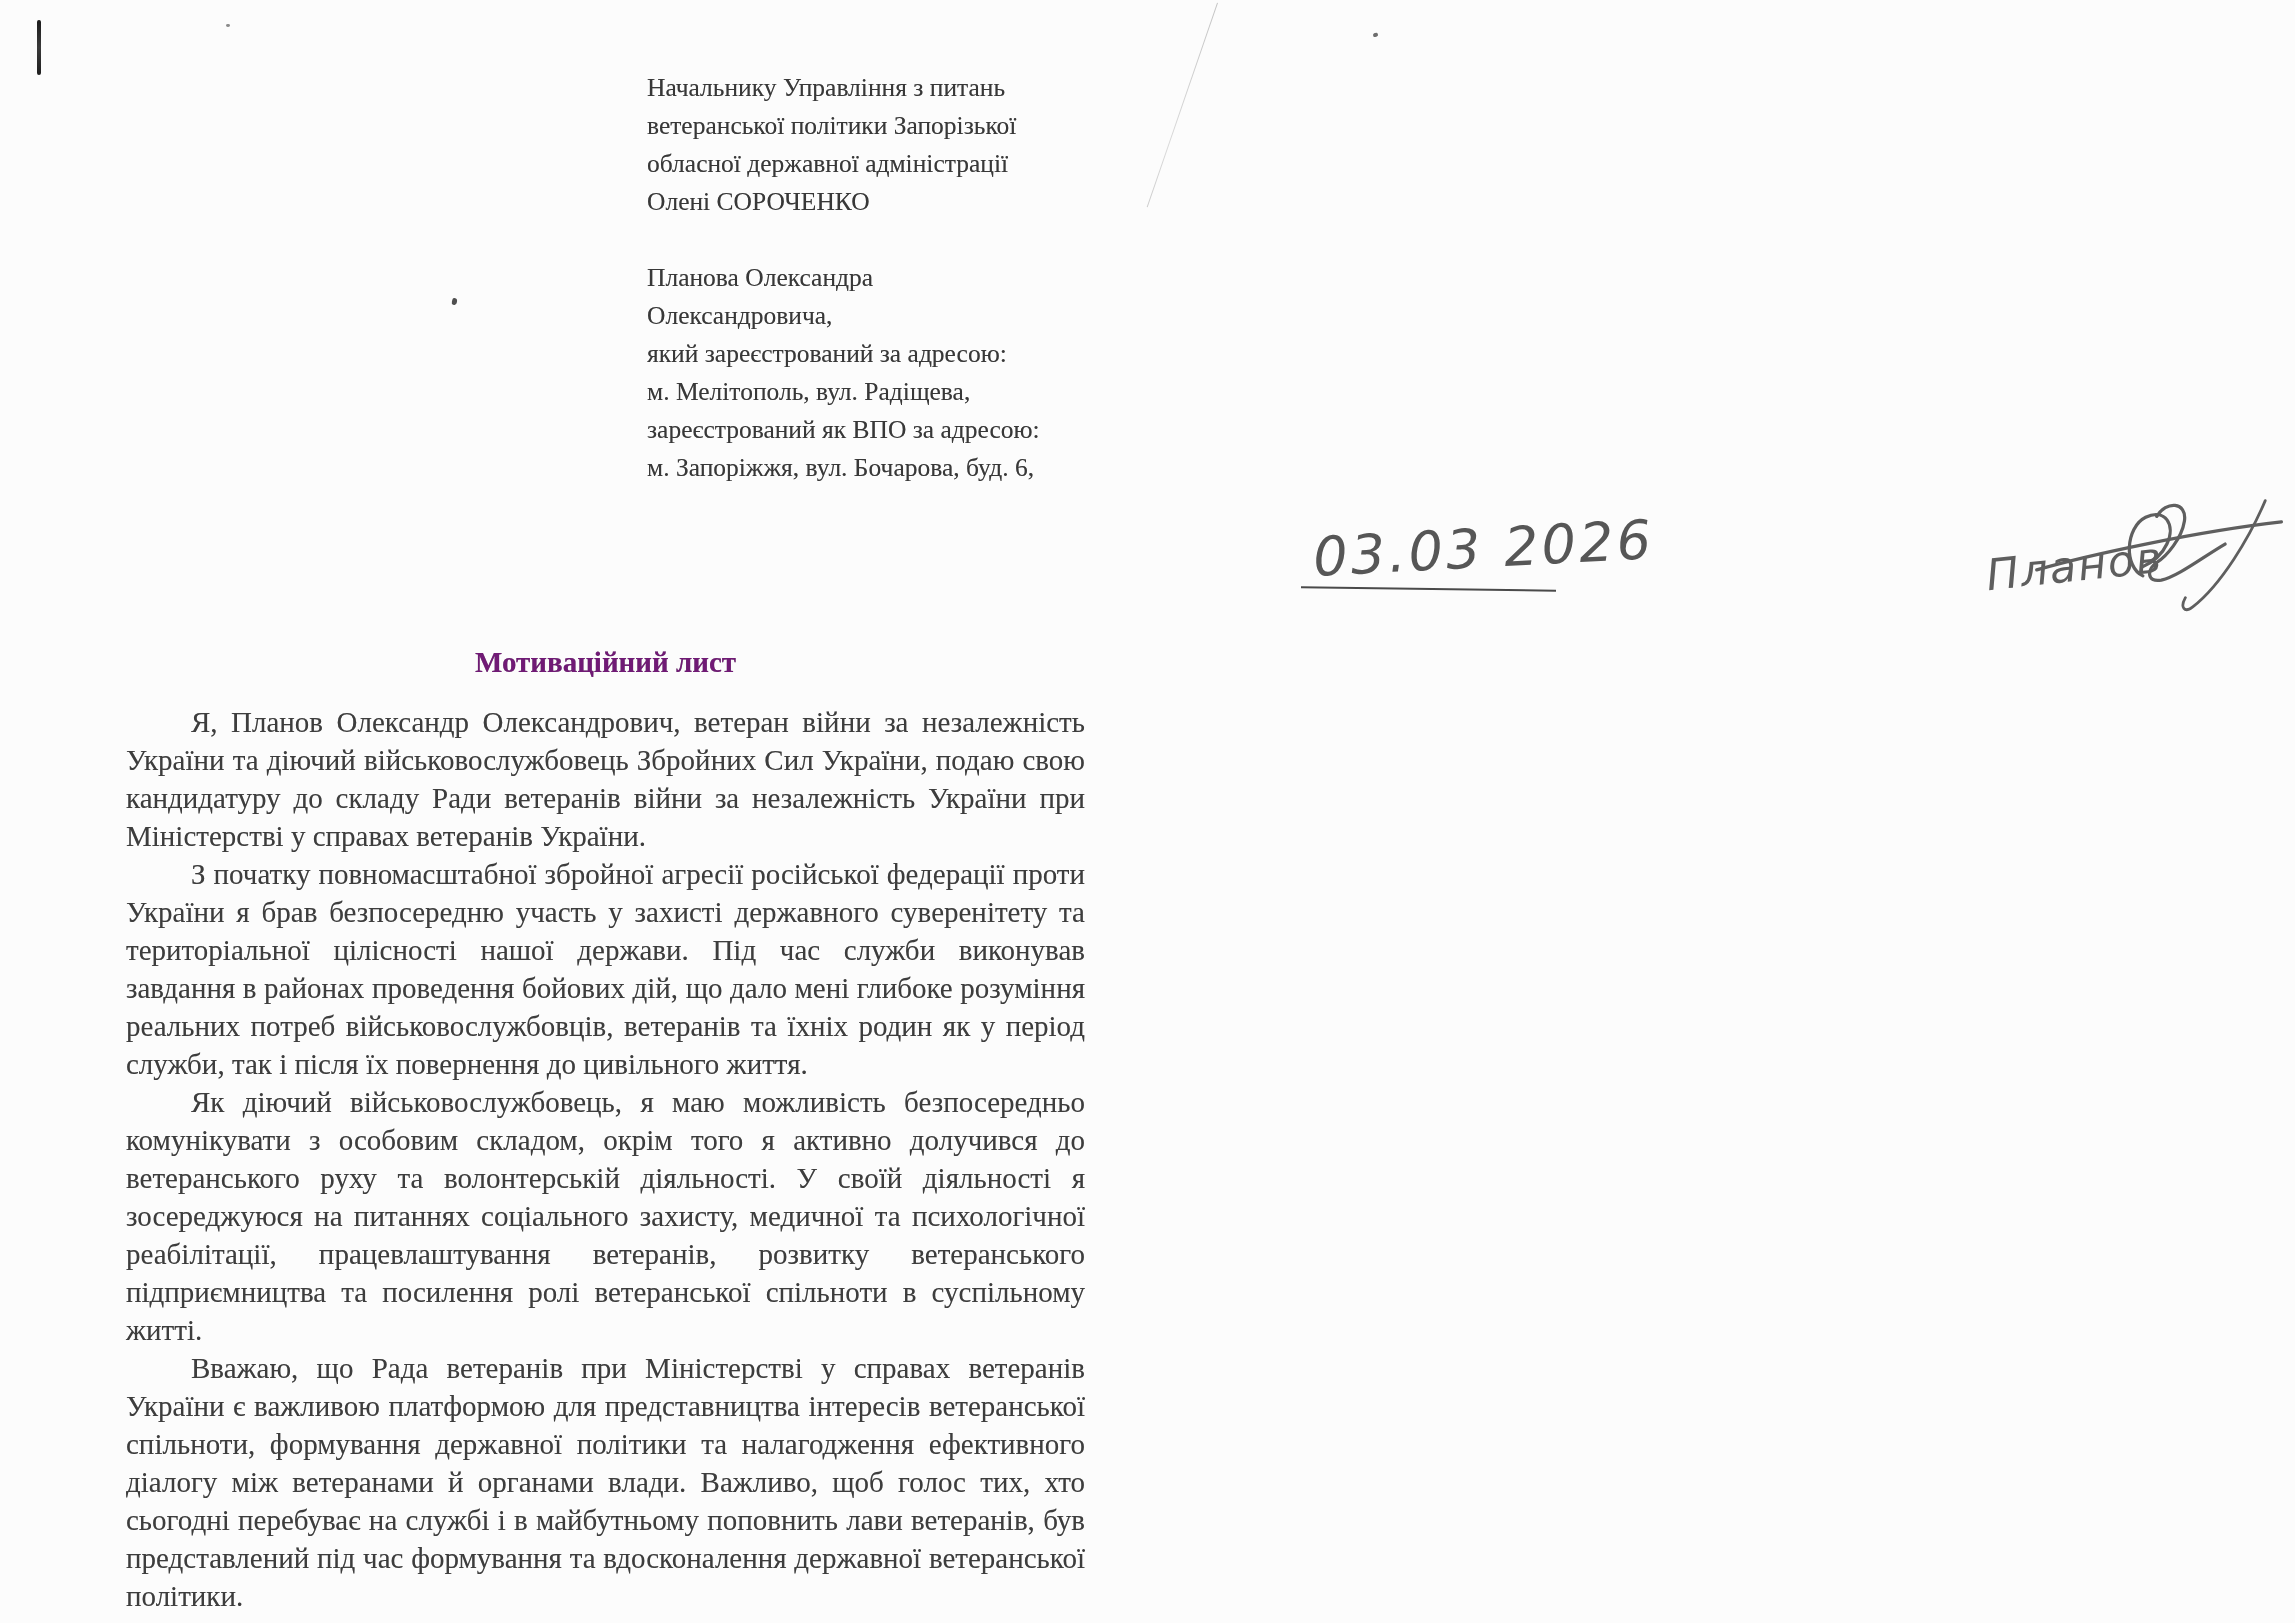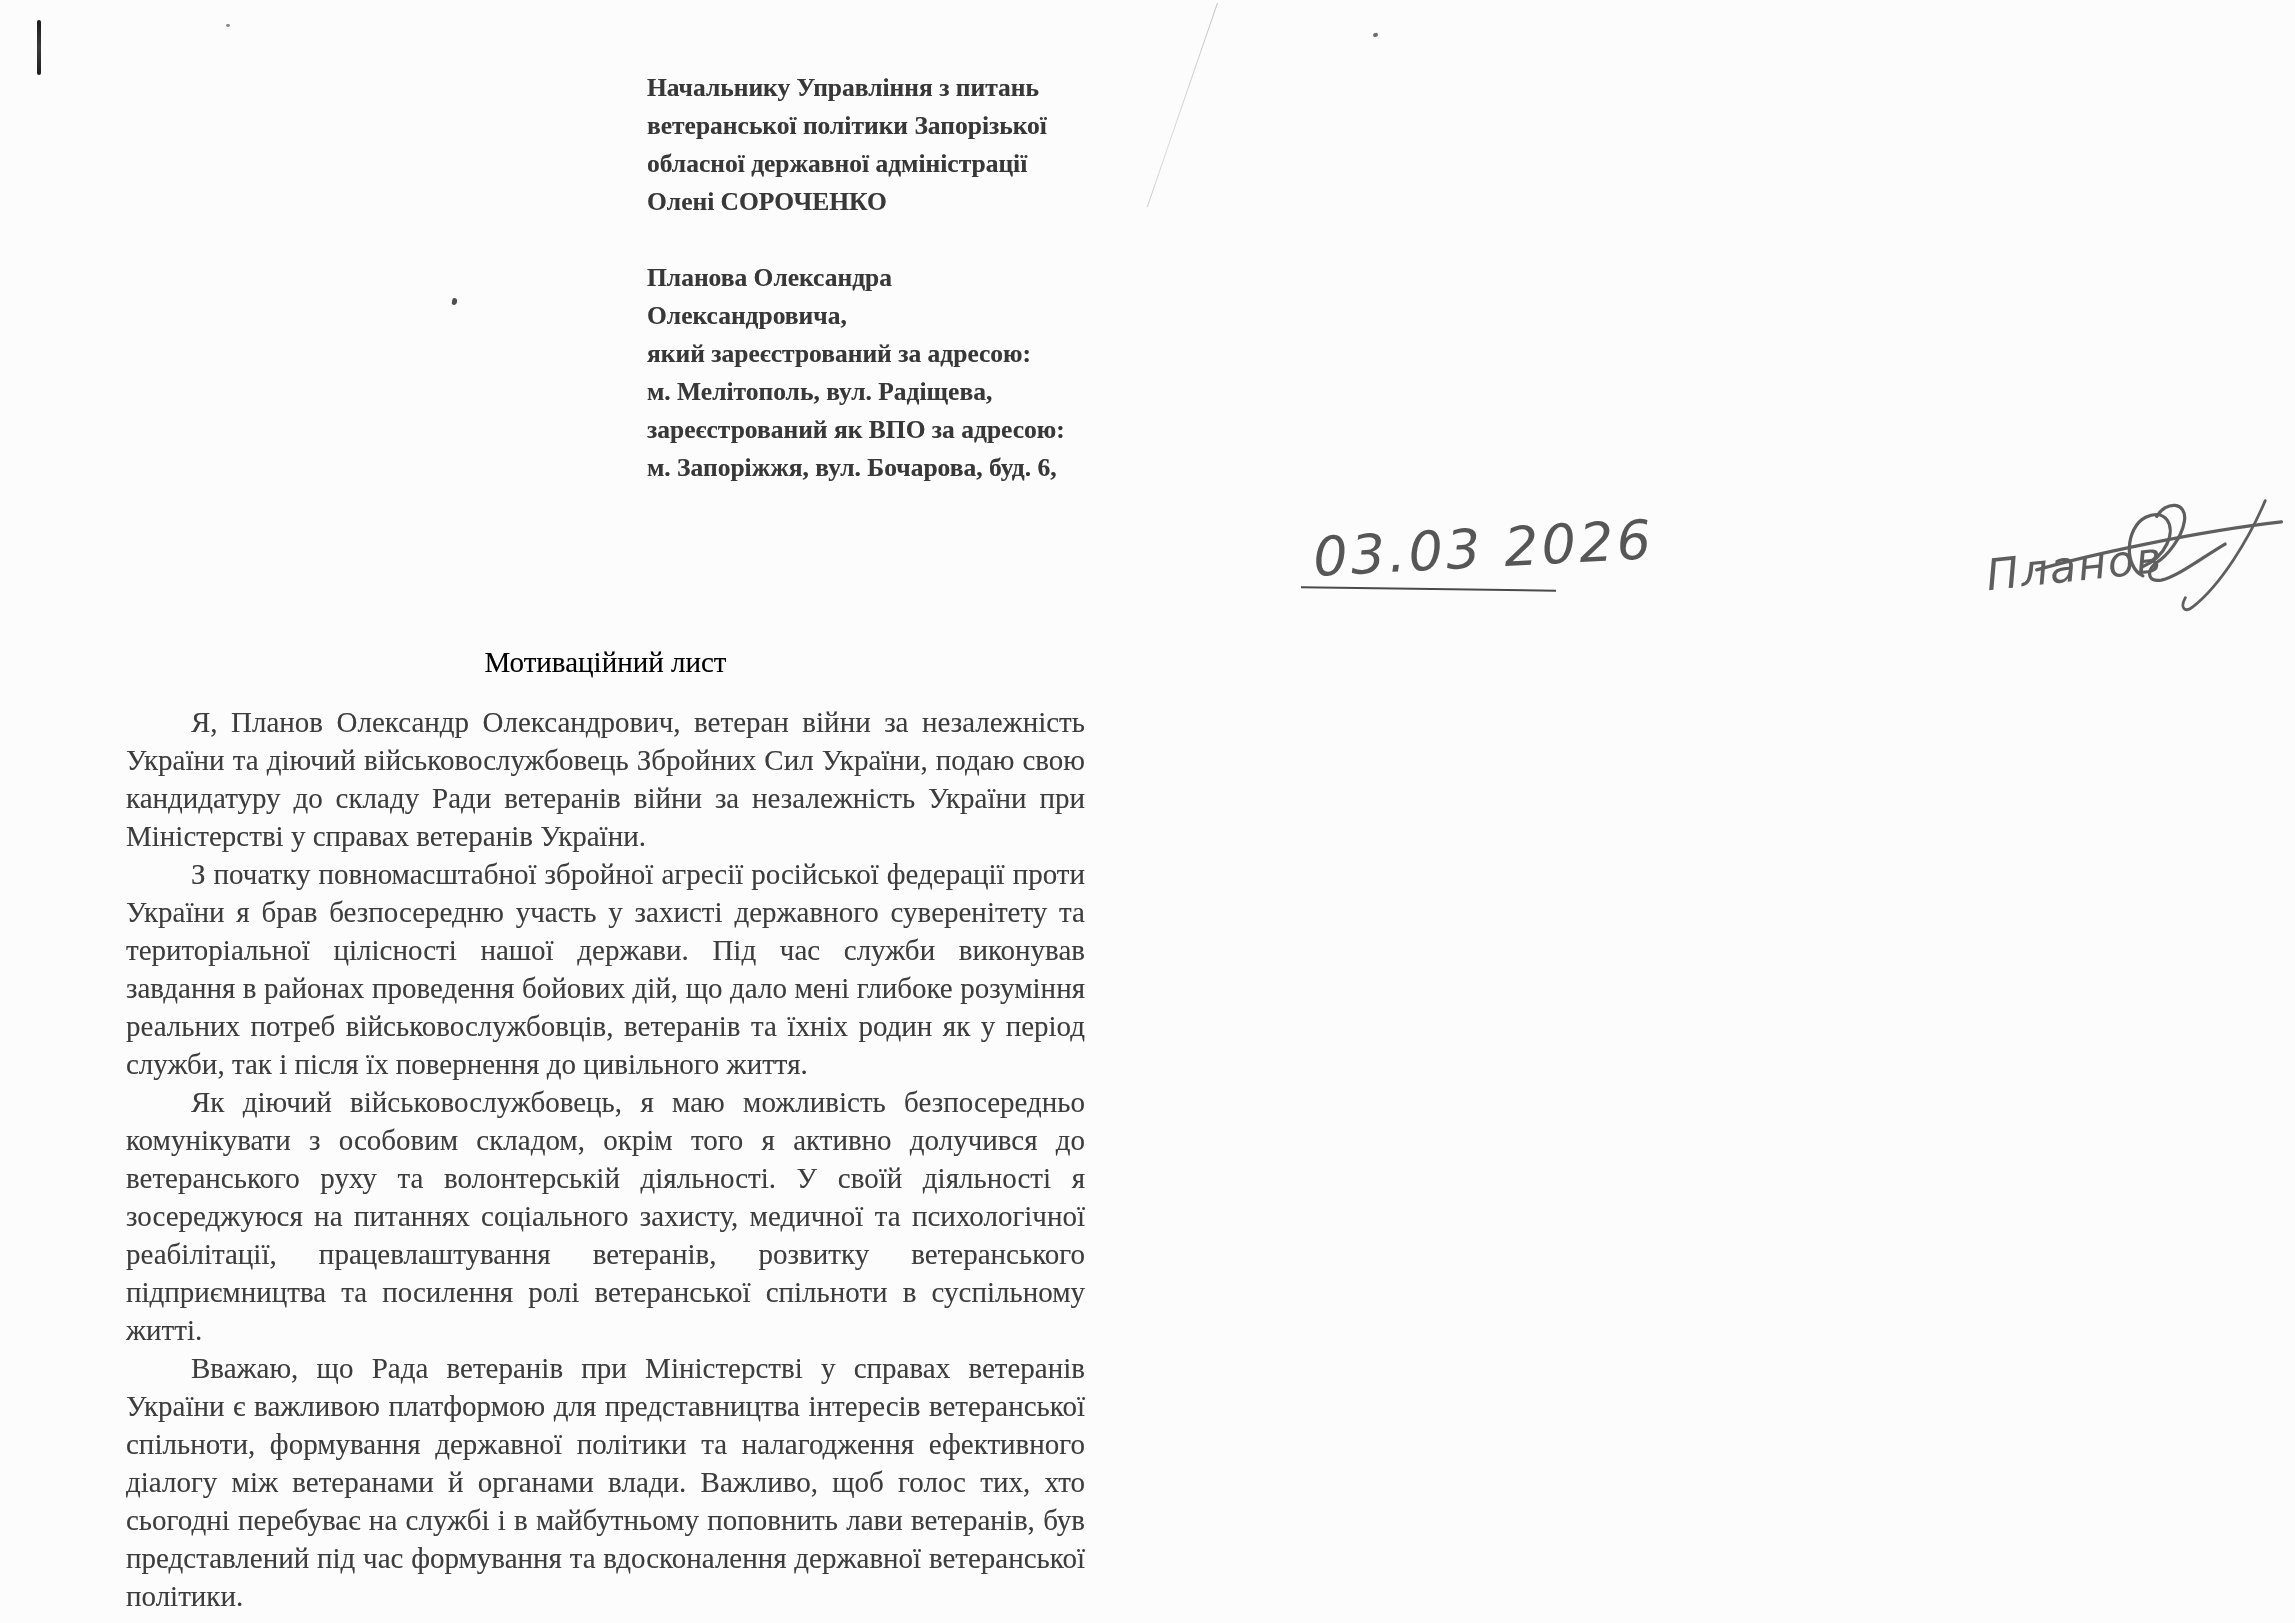--- a/index.html
+++ b/index.html
@@ -29,31 +29,31 @@
   .recipient-block {
     position: absolute;
     left: 647px;
     top: 69px;
     width: 495px;
     font-size: 25.5px;
     line-height: 38px;
     color: #383838;
     text-shadow: 0 0 0.5px rgba(70,70,70,0.45);
   }
-  .recipient-line { min-height: 38px; font-weight: bold; }
+  .recipient-line { min-height: 38px; }
 
   .letter-title {
     position: absolute;
     left: 126px;
     top: 646px;
     width: 959px;
     text-align: center;
     font-size: 29px;
-    font-weight: normal;
-    color: #000000;
+    font-weight: bold;
+    color: #701a75;
     text-shadow: 0 0 0.5px rgba(50,50,50,0.5);
   }
 
   .body-block {
     position: absolute;
     font-size: 29px;
     line-height: 38px;
     text-align: justify;
     color: #3d3d3d;
     text-shadow: 0 0 0.6px rgba(80,80,80,0.4);

